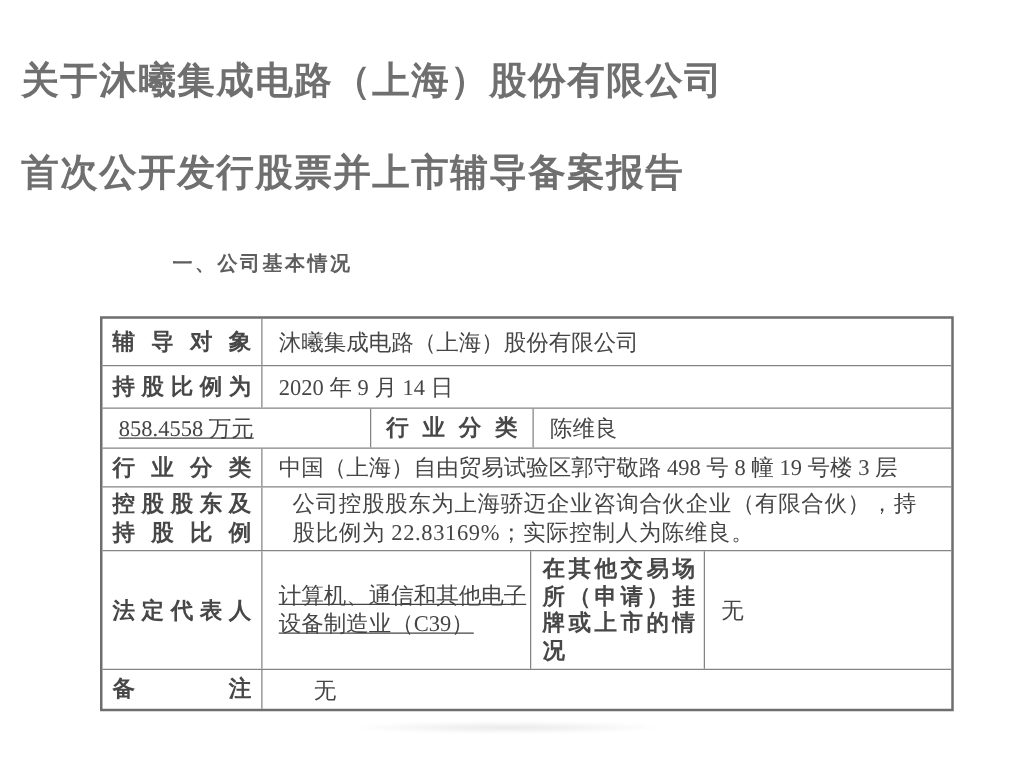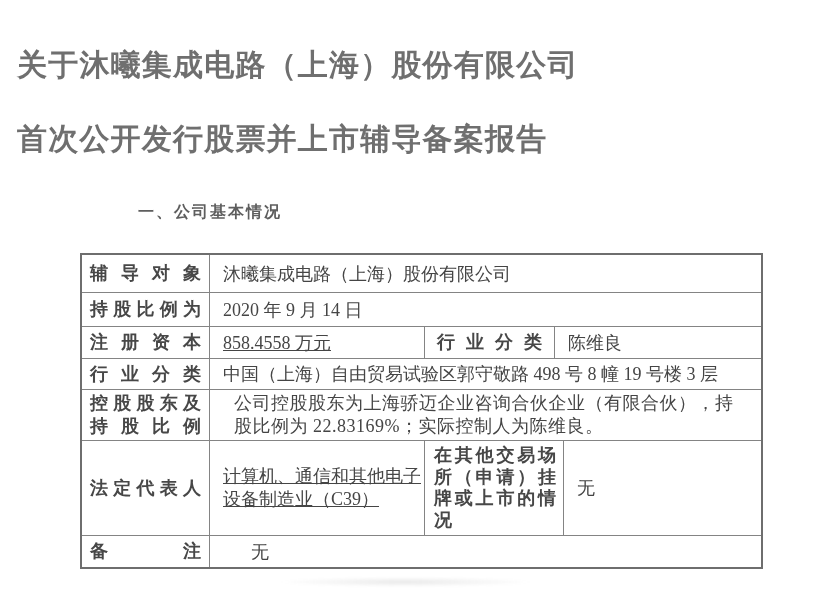--- a/index.html
+++ b/index.html
@@ -129,23 +129,20 @@
   <div class="tr r2">
     <div class="td td-label">
       <span class="jtext">持股比例为</span>
     </div>
     <div class="td td-flex">
       <span>2020 年 9 月 14 日</span>
     </div>
   </div>
 
   <div class="tr r3">
-    <div class="td td-label">
-      <span class="jtext">注册资本</span>
-    </div>
     <div class="td td-w215">
       <span>858.4558 万元</span>
     </div>
     <div class="td td-w130 bold-cell">
       <span class="jtext">行业分类</span>
     </div>
     <div class="td td-flex">
       <span>陈维良</span>
     </div>
   </div>

